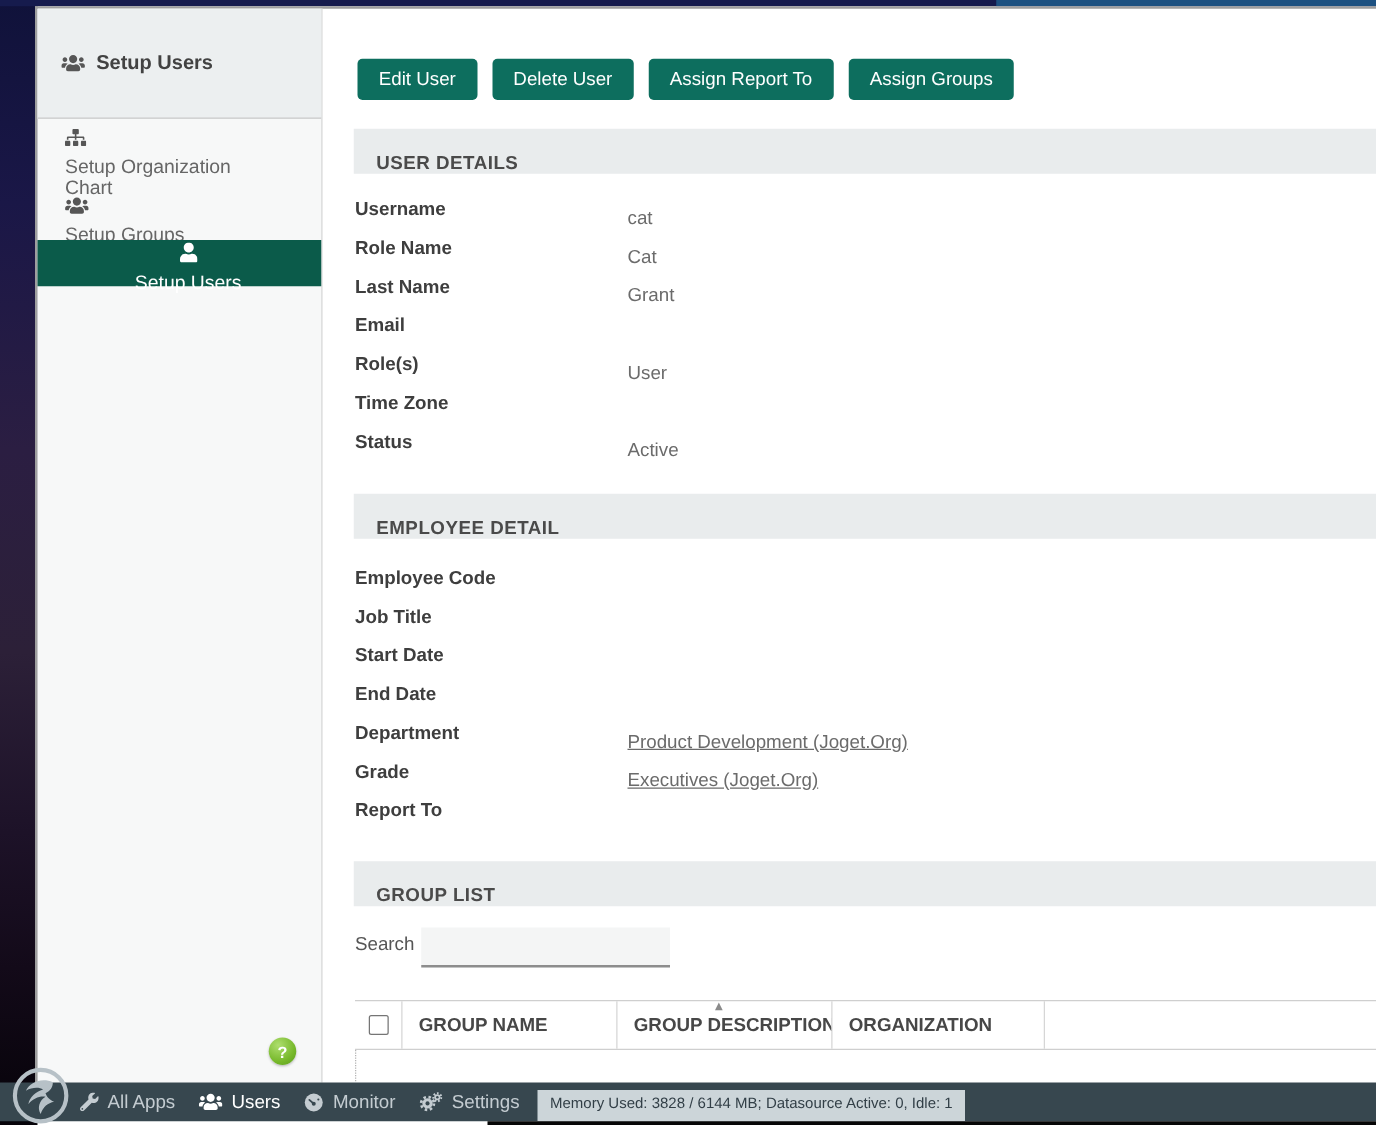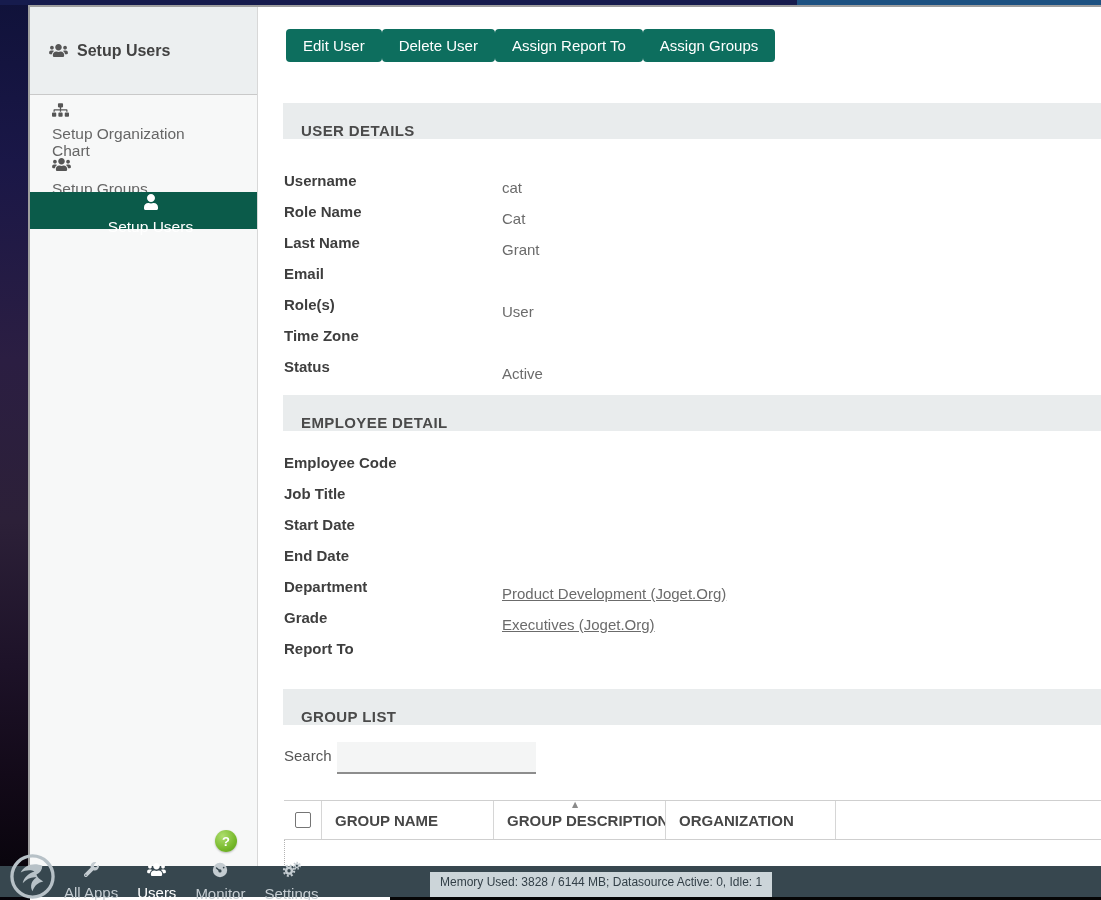--- a/index.html
+++ b/index.html
@@ -31,35 +31,35 @@
   .sb-item.sel{top:185px;height:37px;background:#0b5b4a;color:#fff;align-items:center;padding-left:24px;}
   .icon{flex:0 0 auto;display:inline-flex;}
   .icon svg{display:block;}
   .ic-gray{color:#565656;}
   .help-btn{position:absolute;left:215px;top:830px;width:22px;height:22px;border-radius:50%;
     background:radial-gradient(circle at 35% 28%,#aede6e,#76b82a 62%,#599a1e);
     display:flex;align-items:center;justify-content:center;color:#fff;font-weight:bold;
     font-size:13px;cursor:pointer;box-shadow:0 1px 2px rgba(0,0,0,.25);}
 
   
-  .toolbar{position:absolute;left:286px;top:29px;display:flex;gap:0;}
+  .toolbar{position:absolute;left:286px;top:47px;display:flex;gap:12px;}
   .toolbar button{height:33px;padding:0 17px;background:#0d6e5e;color:#fff;border:none;
     border-radius:4px;font-size:15px;font-family:inherit;cursor:pointer;}
 
   
   .section-bar{position:absolute;left:283px;width:818px;height:36px;background:#e9eced;
     display:flex;align-items:flex-end;padding-left:18px;box-sizing:border-box;
     font-weight:bold;font-size:15px;color:#4a4a4a;letter-spacing:.4px;}
   .bar-user{top:103px;}
   .bar-emp{top:395px;}
   .bar-group{top:689px;}
 
   
   .fields{position:absolute;left:284px;width:700px;}
-  .fields-user{top:159px;margin-top:13px;}
+  .fields-user{top:159px;}
   .fields-emp{top:454px;}
   .frow{position:relative;height:31px;}
   .flabel{position:absolute;left:0;top:0;font-weight:bold;font-size:15px;color:#3e3e3e;}
   .fvalue{position:absolute;left:218px;top:7px;font-size:15px;color:#6b6b6b;}
   .fvalue.link{text-decoration:underline;cursor:pointer;}
 
   
   .search-label{position:absolute;left:284px;top:747px;font-size:15px;color:#555;}
   .search-input{position:absolute;left:337px;top:742px;width:199px;height:32px;box-sizing:border-box;
     background:#f4f5f5;border:none;border-bottom:2px solid #8d8d8d;outline:none;
@@ -78,21 +78,21 @@
   .col-org{width:170px;}
   .col-extra{flex:1;border-right:none;cursor:default;}
   .checkbox{width:14px;height:14px;border:1.5px solid #757575;border-radius:2px;background:#fff;cursor:pointer;}
   .sort-arrow{position:absolute;left:572px;top:801px;font-size:8px;color:#8a8a8a;
     font-family:"DejaVu Sans",sans-serif;line-height:8px;}
   .body-hint{position:absolute;left:284px;top:840px;height:25px;width:0;border-left:1px dotted #b3b3b3;}
 
   
   .bottom-bar{position:absolute;left:0;top:866px;width:1101px;height:31px;background:#37474f;}
   .nav{position:absolute;left:64px;top:0;height:31px;display:flex;align-items:center;gap:19px;}
-  .nav-item{display:flex;align-items:center;gap:7px;color:#c4ccd1;font-size:15px;cursor:pointer;flex-direction:column;}
+  .nav-item{display:flex;align-items:center;gap:7px;color:#c4ccd1;font-size:15px;cursor:pointer;}
   .nav-item.active{color:#fff;}
   .status-badge{position:absolute;left:430px;top:6px;height:26px;line-height:21px;background:#ccd5d9;
     color:#323f47;font-size:12px;padding:0 10px;white-space:nowrap;}
   .logo{position:absolute;left:9px;top:853px;width:47px;height:47px;cursor:pointer;}
   .black-strip{position:absolute;left:390px;top:897px;width:711px;height:3px;background:#060606;}
 </style>
 </head>
 <body>
 
 <div class="page">

